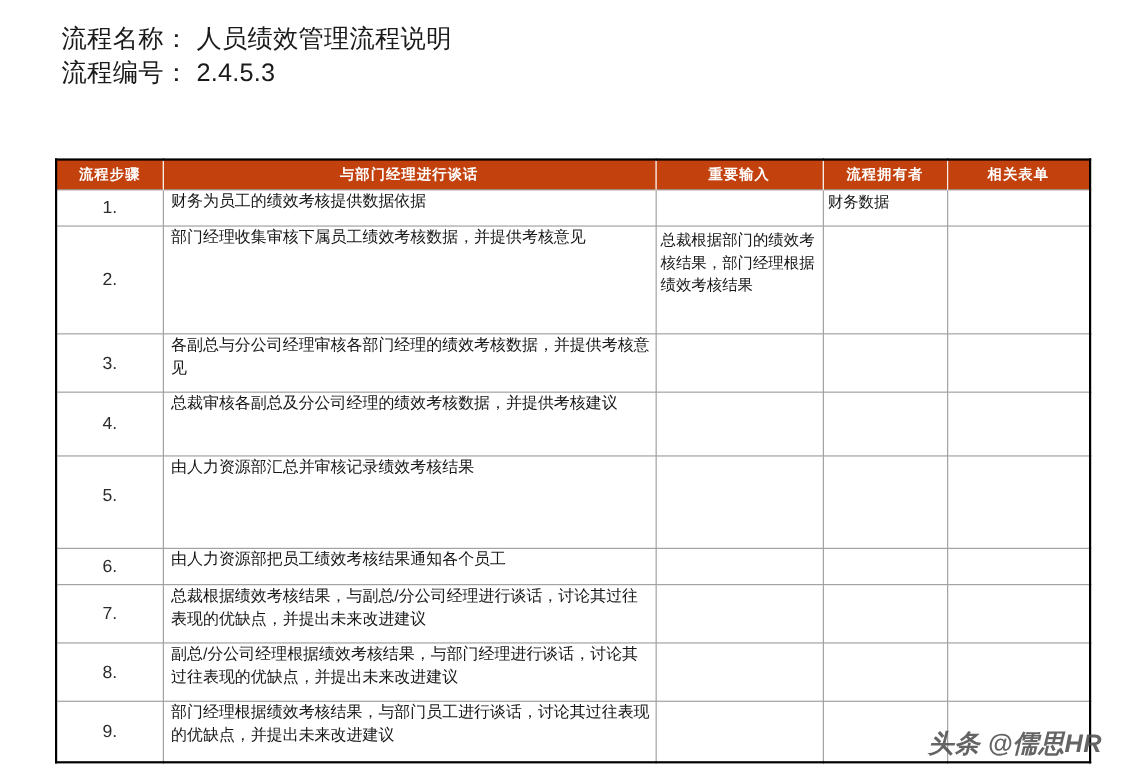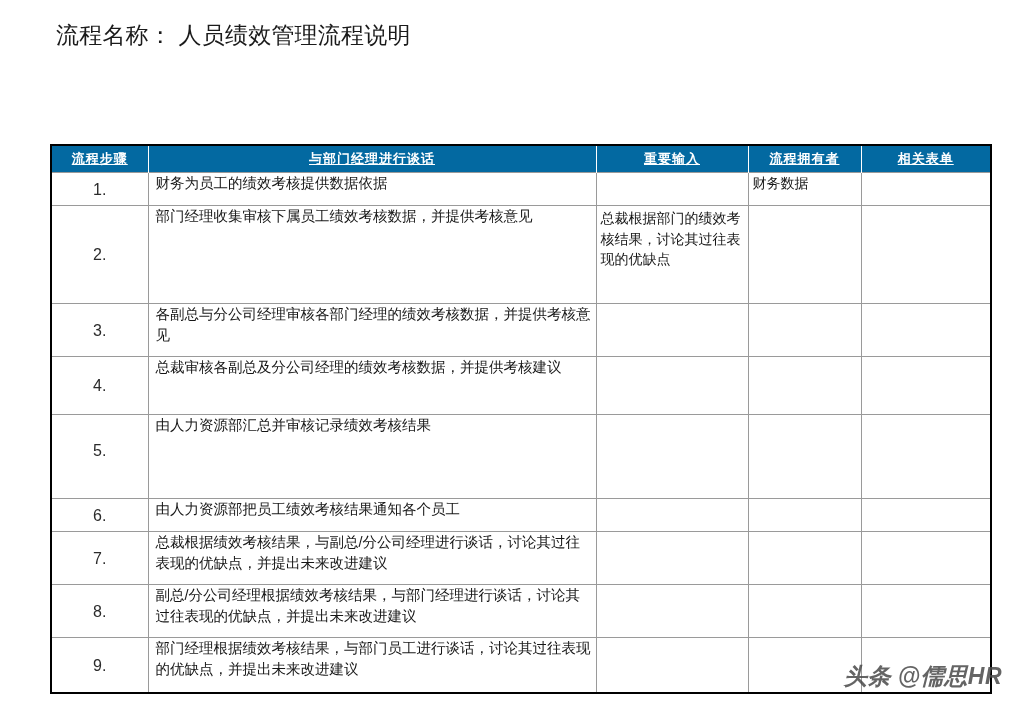--- a/index.html
+++ b/index.html
@@ -40,31 +40,30 @@
     table-layout: fixed;
     border: 2px solid #000000;
   }
   #process-table col.c-step  { width: 97px; }
   #process-table col.c-desc  { width: 448px; }
   #process-table col.c-in    { width: 152px; }
   #process-table col.c-out   { width: 113px; }
   #process-table col.c-form  { width: 130px; }
 
   #process-table thead th {
-    background: #0369a1;
+    background: #c2410c;
     color: #ffffff;
     font-size: 13px;
     font-weight: bold;
     text-align: center;
     height: 26px;
     padding: 0 2px;
     border-left: 1px solid #ffffff;
     border-right: 1px solid #ffffff;
     letter-spacing: 1px;
-    text-decoration: underline;
   }
   #process-table thead th:first-child { border-left: none; }
   #process-table thead th:last-child  { border-right: none; }
 
   #process-table tbody td {
     border: 1px solid #9a9a9a;
     font-size: 14.5px;
     line-height: 21px;
     color: #161616;
     vertical-align: middle;
@@ -134,20 +133,21 @@
     letter-spacing: 0.5px;
     white-space: pre;
     font-style: italic;
   }
 </style>
 </head>
 <body>
 
 <div id="doc-header">
   <div class="header-line">流程名称： 人员绩效管理流程说明</div>
+  <div class="header-line">流程编号： 2.4.5.3</div>
 </div>
 
 <table id="process-table">
   <colgroup>
     <col class="c-step">
       <col class="c-desc">
       <col class="c-in">
       <col class="c-out">
       <col class="c-form">
   </colgroup>
@@ -168,21 +168,21 @@
         </td>
       <td class="cellin"></td>
       <td class="cellout">财务数据</td>
       <td class="cellform"></td>
     </tr>
     <tr class="r2">
       <td class="step">2.</td>
       <td class="desc">
           <span class="txt">部门经理收集审核下属员工绩效考核数据，并提供考核意见</span>
         </td>
-      <td class="cellin">总裁根据部门的绩效考核结果，讨论其过往表现的优缺点</td>
+      <td class="cellin">总裁根据部门的绩效考核结果，部门经理根据绩效考核结果</td>
       <td class="cellout"></td>
       <td class="cellform"></td>
     </tr>
     <tr class="r3">
       <td class="step">3.</td>
       <td class="desc">
           <span class="txt">各副总与分公司经理审核各部门经理的绩效考核数据，并提供考核意见</span>
         </td>
       <td class="cellin"></td>
       <td class="cellout"></td>

